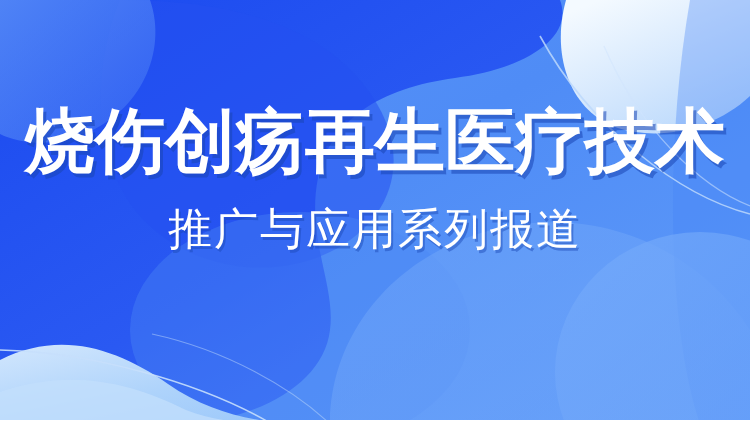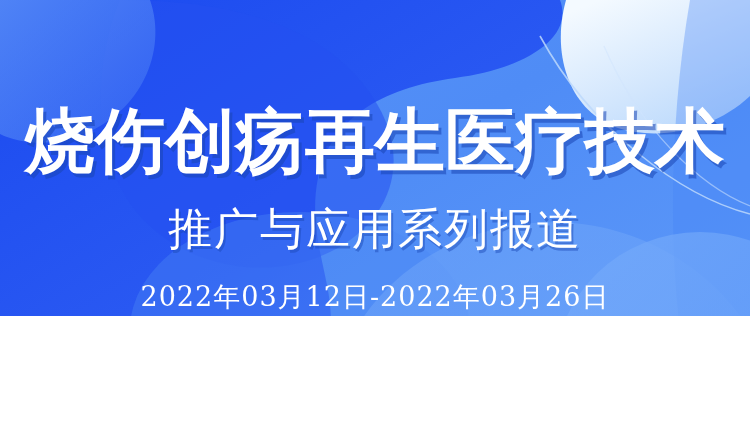--- a/index.html
+++ b/index.html
@@ -3,21 +3,21 @@
 <meta charset="utf-8">
 <style>
   html, body {
     margin: 0;
     padding: 0;
     background: #ffffff;
   }
   #banner {
     position: relative;
     width: 750px;
-    height: 316px;
+    height: 420px;
     overflow: hidden;
     background: #ec4899;
     font-family: "Liberation Sans", "DejaVu Sans", sans-serif;
   }
   #bg-svg {
     position: absolute;
     left: 0;
     top: 0;
     width: 750px;
     height: 424px;
@@ -157,16 +157,15 @@
              L 0,424 Z" fill="#c3dffc" opacity="0.75"></path>
 
     <path d="M 0,350 C 90,352 200,382 272,424" fill="none" stroke="#c6dffc" stroke-width="1.4" opacity="0.9"></path>
 
     <path d="M 152,334 C 226,350 292,388 330,424" fill="none" stroke="#bcd8fb" stroke-width="1.1" opacity="0.5"></path>
   </svg>
 
   <div class="text-layer">
     <div id="main-title">烧伤创疡再生医疗技术</div>
     <div id="sub-title">推广与应用系列报道</div>
-    <div id="date-range">2022年03月12日-2022年03月26日</div>
   </div>
 
 </div>
 
 </body></html>

